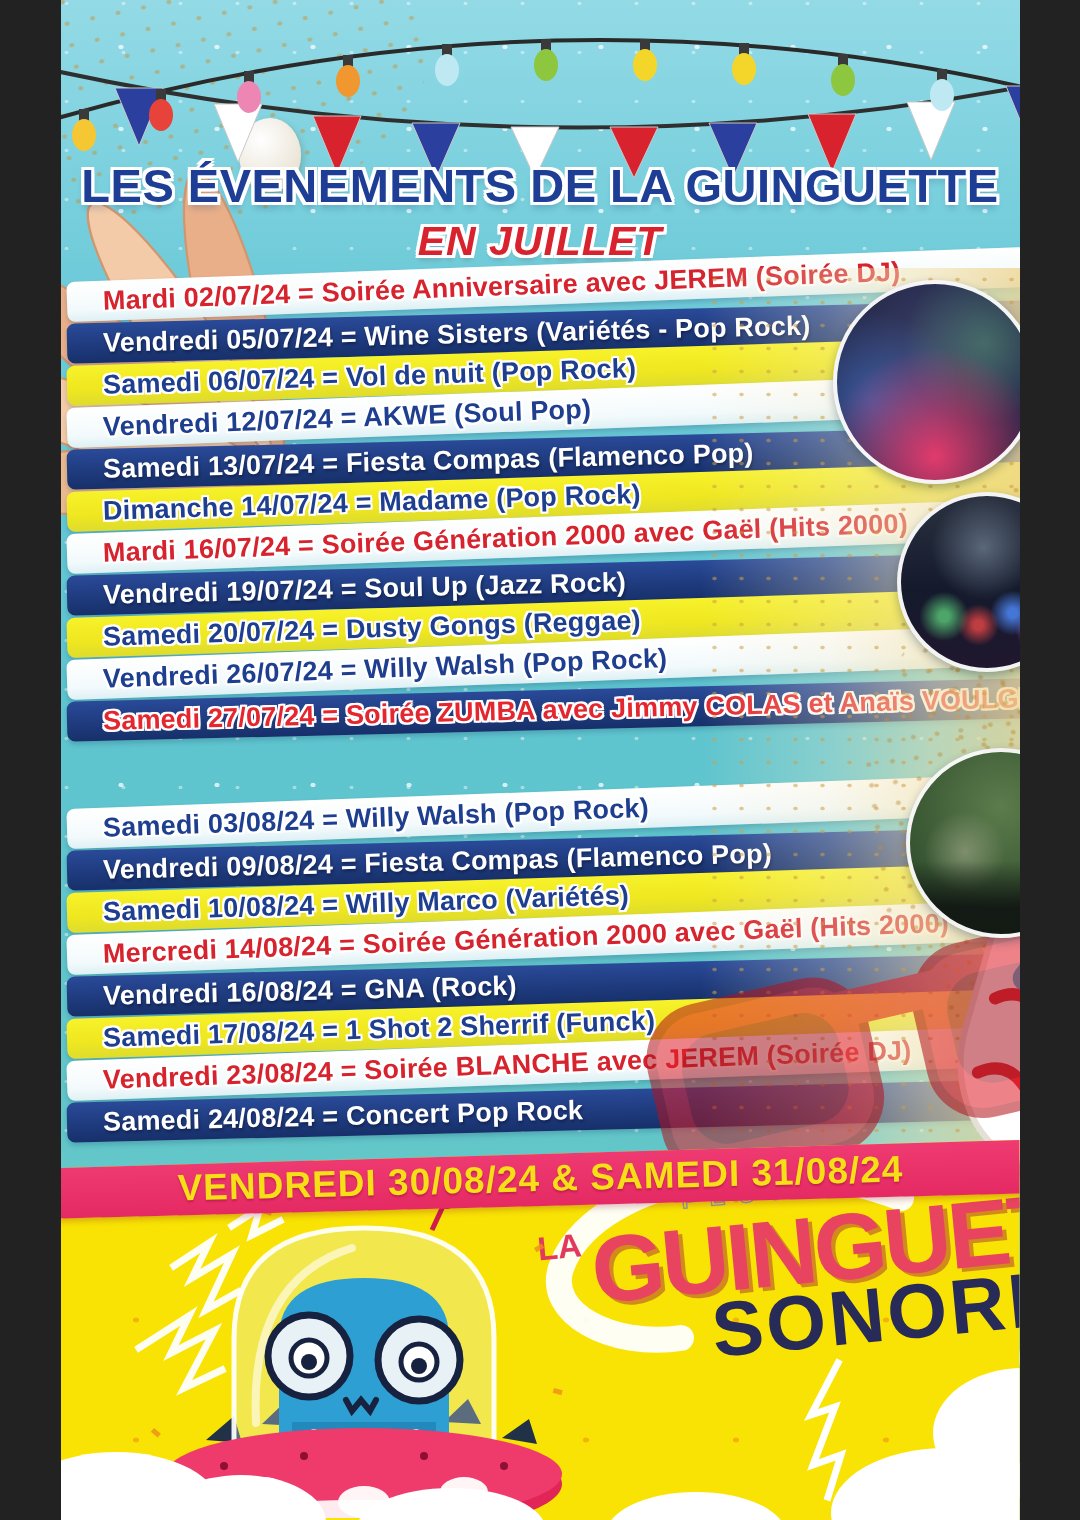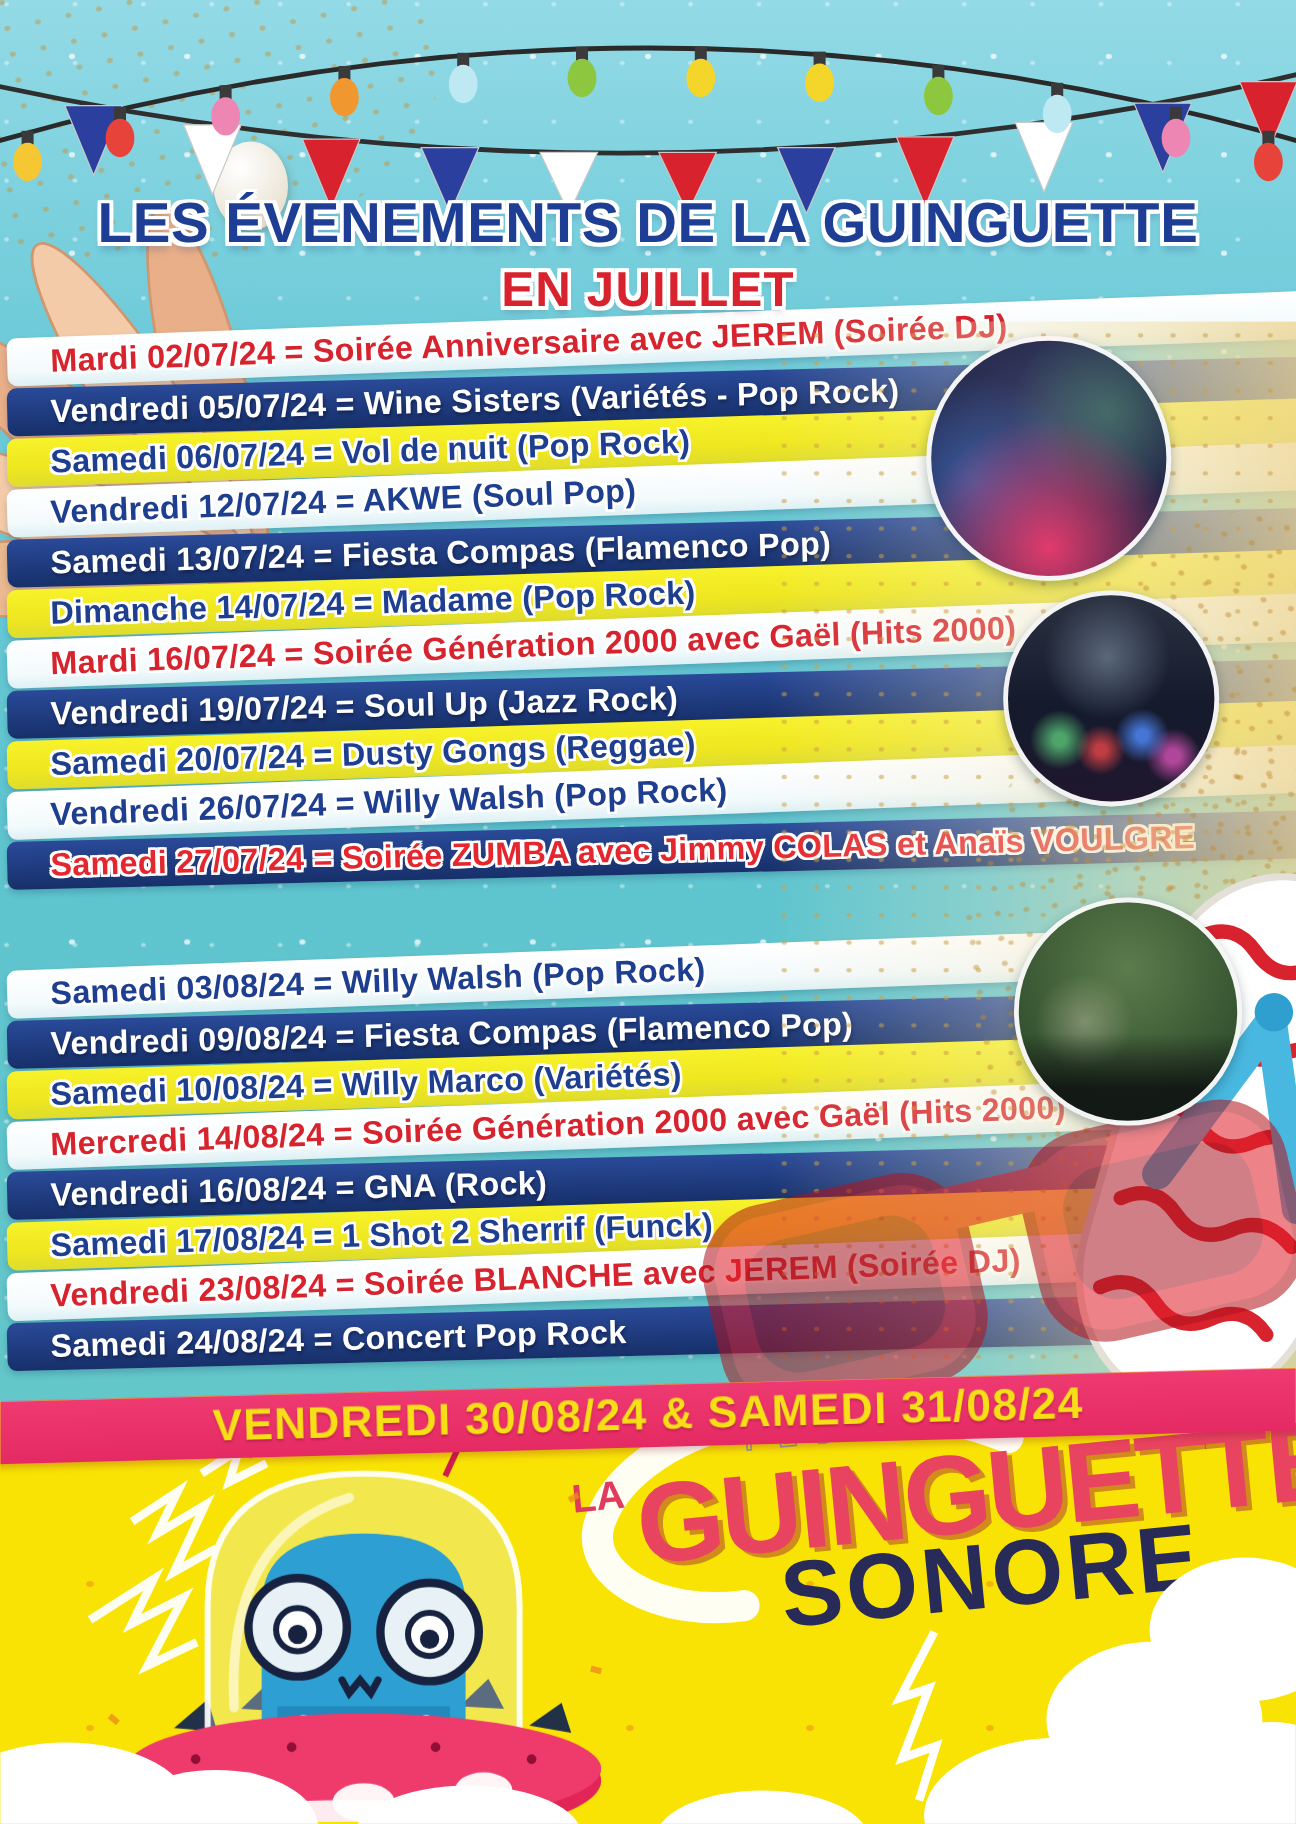--- a/index.html
+++ b/index.html
@@ -1,16 +1,16 @@
 <!DOCTYPE html>
 <html><head>
 <meta charset="utf-8">
 <style>
   html,body{margin:0;padding:0;background:#222;}
-  .poster{position:relative;width:1080px;height:1520px;margin:0 auto;overflow:hidden;
+  .poster{position:relative;width:959px;height:1520px;margin:0 auto;overflow:hidden;
     font-family:"Liberation Sans",sans-serif;
     background:linear-gradient(180deg,#93dae6 0%,#6fcbd9 18%,#5ec4cf 45%,#62c6c9 75%,#7fd0d6 100%);}
   .speckles{position:absolute;left:0;top:0;right:0;height:1155px;z-index:1;pointer-events:none;opacity:.85;
     background-image:radial-gradient(rgba(255,255,255,.85) 2.2px,transparent 3px),
                      radial-gradient(rgba(255,255,255,.5) 1.6px,transparent 2.4px);
     background-size:96px 82px,57px 49px;background-position:12px 6px,34px 28px;}
   
   .sand-tl{position:absolute;left:-70px;top:-60px;width:440px;height:280px;border-radius:50%;z-index:2;
     background:radial-gradient(circle at 40% 40%,#f0dc9e,#e6c87f 70%,#ddb96a);transform:rotate(-12deg);
     background-image:radial-gradient(rgba(197,148,60,.5) 2px,transparent 3px);background-size:26px 22px;}
@@ -28,21 +28,21 @@
   .sb1{left:885px;top:420px;width:260px;height:380px;transform:rotate(18deg);opacity:.95;}
   .sb2{left:805px;top:585px;width:330px;height:470px;transform:rotate(-8deg);opacity:.9;}
   
   .garland{position:absolute;left:0;top:0;width:1080px;height:178px;z-index:3;}
   
   .title{position:absolute;left:0;right:0;top:158px;text-align:center;z-index:5;
     font-size:47px;font-weight:800;letter-spacing:.5px;color:#1d3e94;
     text-shadow:-3px -3px 0 #fff,3px -3px 0 #fff,-3px 3px 0 #fff,3px 3px 0 #fff,-3px 0 0 #fff,3px 0 0 #fff,0 -3px 0 #fff,0 3px 0 #fff,0 6px 6px rgba(20,50,110,.25);}
   .heading{position:absolute;left:0;right:0;text-align:center;z-index:5;font-size:41px;font-weight:800;color:#d8232e;letter-spacing:1px;
     text-shadow:-3px -3px 0 #fff,3px -3px 0 #fff,-3px 3px 0 #fff,3px 3px 0 #fff,-3px 0 0 #fff,3px 0 0 #fff,0 -3px 0 #fff,0 3px 0 #fff,0 5px 5px rgba(120,10,10,.2);}
-  .h-july{top:218px;} .h-aug{top:748px;}
+  .h-july{top:218px;font-style:italic;} .h-aug{top:748px;}
   
   .rows{position:absolute;left:6px;right:-38px;z-index:3;}
   .rows-july{top:281px;} .rows-aug{top:808px;}
   .row{height:40px;margin-bottom:2px;border-radius:8px;display:flex;align-items:center;padding-left:36px;
     box-shadow:0 3px 5px rgba(10,40,80,.2);transform-origin:30px center;}
   .rows .row:nth-child(3n+1){transform:rotate(-2.1deg);}
   .rows .row:nth-child(3n+2){transform:rotate(-1.4deg);}
   .rows .row:nth-child(3n){transform:rotate(-1.8deg);}
   .rowtext{font-size:27px;font-weight:800;letter-spacing:.2px;white-space:nowrap;}
   .tone-w {background:linear-gradient(180deg,#ffffff 0%,#f3fafc 70%,#def0f4 100%);color:#1e3f8f;}

